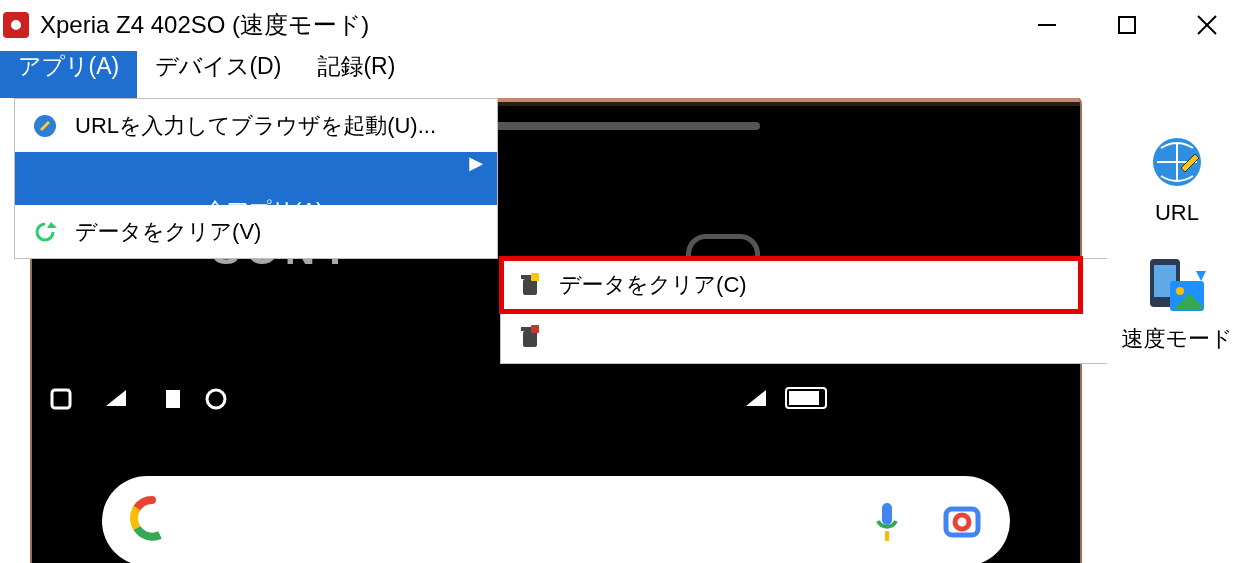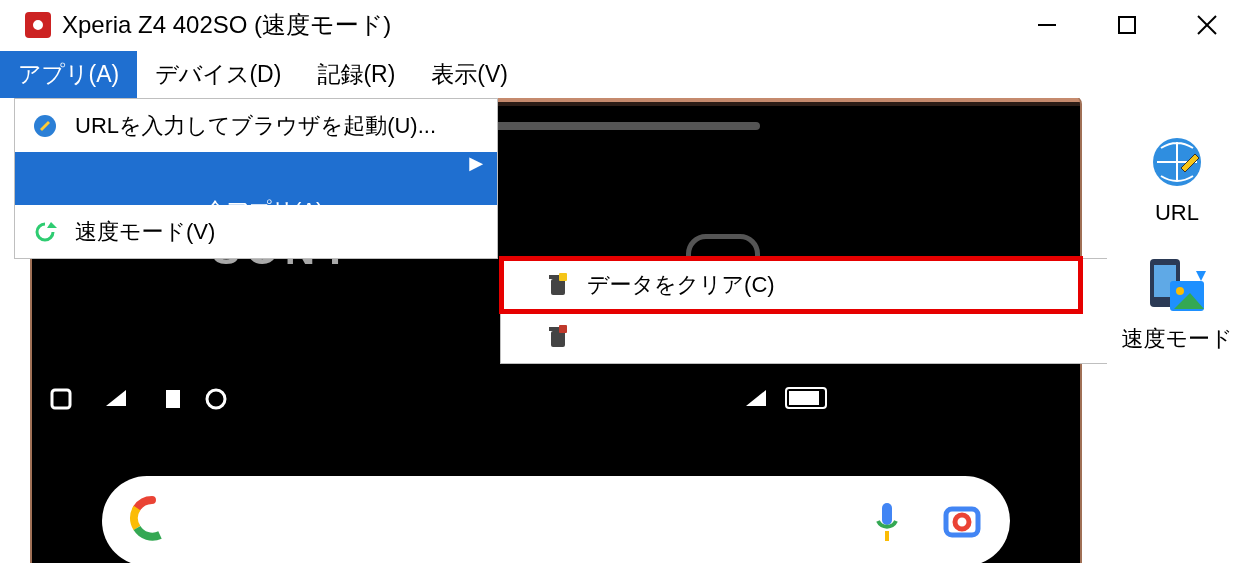--- a/index.html
+++ b/index.html
@@ -1,28 +1,28 @@
 <!DOCTYPE html>
 <html><head>
   <meta charset="utf-8">
   <style>
     * { margin: 0; padding: 0; box-sizing: border-box; font-family: "Segoe UI", "Yu Gothic UI", Meiryo, sans-serif; }
     body { width: 1247px; height: 563px; background: #fff; overflow: hidden; }
 
     
-    .titlebar { height: 50px; display: flex; align-items: center; padding-left: 24px; background: #fff; }
+    .titlebar { height: 50px; display: flex; align-items: center; padding-left: 2px; background: #fff; }
     .titlebar-icon { width: 28px; height: 28px; display: flex; align-items: center; justify-content: center; margin-right: 10px; }
     .titlebar-title { font-size: 24px; font-weight: 400; color: #000; }
     .winbtns { margin-left: auto; display: flex; }
     .winbtn { width: 80px; height: 50px; display: flex; align-items: center; justify-content: center; }
     .winbtn svg { stroke: #000; fill: none; stroke-width: 2; }
 
     
     .menubar { height: 48px; display: flex; align-items: stretch; padding-left: 0; background: #fff; border-top: 1px solid #fff; }
-    .menubar-item { padding: 0 18px; display: flex; align-items: center; font-size: 23px; color: #000; }
+    .menubar-item { padding: 0 18px; display: flex; font-size: 23px; color: #000; }
     .menubar-item.selected { background: #1f6fd0; color: #fff; }
 
     
     .content { position: relative; height: calc(100% - 98px); display: flex; border-radius: 23px; }
 
     
     .device-wrap { flex: 1; background: #fff; position: relative; overflow: hidden; }
     .device-frame { position: absolute; top: -2px; left: 30px; right: 25px; height: 520px;
       background: linear-gradient(180deg,#c58a6d 0 6px, #2b1c16 6px 10px, #000 10px);
       border: 2px solid #a07056; border-top:none; border-radius: 8px; }
@@ -42,21 +42,21 @@
     .rb-label { font-size: 22px; color:#000; }
 
     
     .menu1 { position: absolute; left: 14px; top: 0; width: 484px; background: #fff; border: 1px solid #bfbfbf; z-index: 10;}
     .m1-row { height: 53px; display: flex; align-items: center; padding-left: 16px; gap: 16px; font-size: 22px; color:#000; position:relative;}
     .m1-row.selected { background:#1f6fd0; color:#fff;flex-direction:column; }
     .m1-icon { width: 28px; height: 28px; display:flex; align-items:center; justify-content:center; flex-shrink:0;}
     .m1-arrow { position:absolute; right:14px; color:inherit; font-size:18px;}
 
     
-    .menu2 { position:absolute; left: 500px; top: 160px; width: 703px; background:#fff; border:1px solid #bfbfbf; z-index:12;padding-left:28px;}
+    .menu2 { position:absolute; left: 500px; top: 160px; width: 703px; background:#fff; border:1px solid #bfbfbf; z-index:12;}
     .m2-row { height: 52px; display:flex; align-items:center; padding-left:16px; gap:16px; font-size:22px; position:relative;}
     .redbox { position:absolute; left: 499px; top: 158px; width: 584px; height: 58px; border: 5px solid #e60000; z-index: 14; pointer-events:none;}
     .m2-icon { width:26px; height:26px; display:flex; align-items:center; justify-content:center; flex-shrink:0;}
 
     
     .ico-pencircle svg, .rb-icon svg { overflow: visible; }
   </style>
 </head>
 <body>
 
@@ -92,23 +92,20 @@
 
 <div class="menubar">
   <div class="menubar-item selected">
       <span>アプリ(A)</span>
     </div>
   <div class="menubar-item">
       <span>デバイス(D)</span>
     </div>
   <div class="menubar-item">
       <span>記録(R)</span>
-    </div>
-  <div class="menubar-item">
-      <span>表示(V)</span>
     </div>
 </div>
 
 <div class="content">
   <div class="device-wrap">
     <div class="device-frame">
       <div class="device-inner-dark"></div>
       <div class="speaker-slit"></div>
       <div class="sony-text">SONY</div>
       <div class="speaker-dot"></div>
@@ -164,21 +161,21 @@
         <span>全アプリ(A)</span>
         <span class="m1-arrow">▶</span>
       </div>
       <div class="m1-row">
         <span class="m1-icon">
           <svg width="24" height="24">
               <path d="M12 4 A8 8 0 1 0 20 12" fill="none" stroke="#2ecc71" stroke-width="3"></path>
               <polygon points="18,2 24,8 14,8" fill="#2ecc71"></polygon>
             </svg>
         </span>
-        <span>速度モード(V)</span>
+        <span>データをクリア(V)</span>
       </div>
     </div>
 
     <div class="menu2">
       <div class="m2-row">
         <span class="m2-icon">
           <svg width="22" height="24">
               <rect x="4" y="6" width="14" height="16" rx="2" fill="#444"></rect>
               <rect x="2" y="2" width="18" height="4" fill="#444"></rect>
               <rect x="12" y="0" width="8" height="8" rx="1" fill="#f5c518"></rect>

